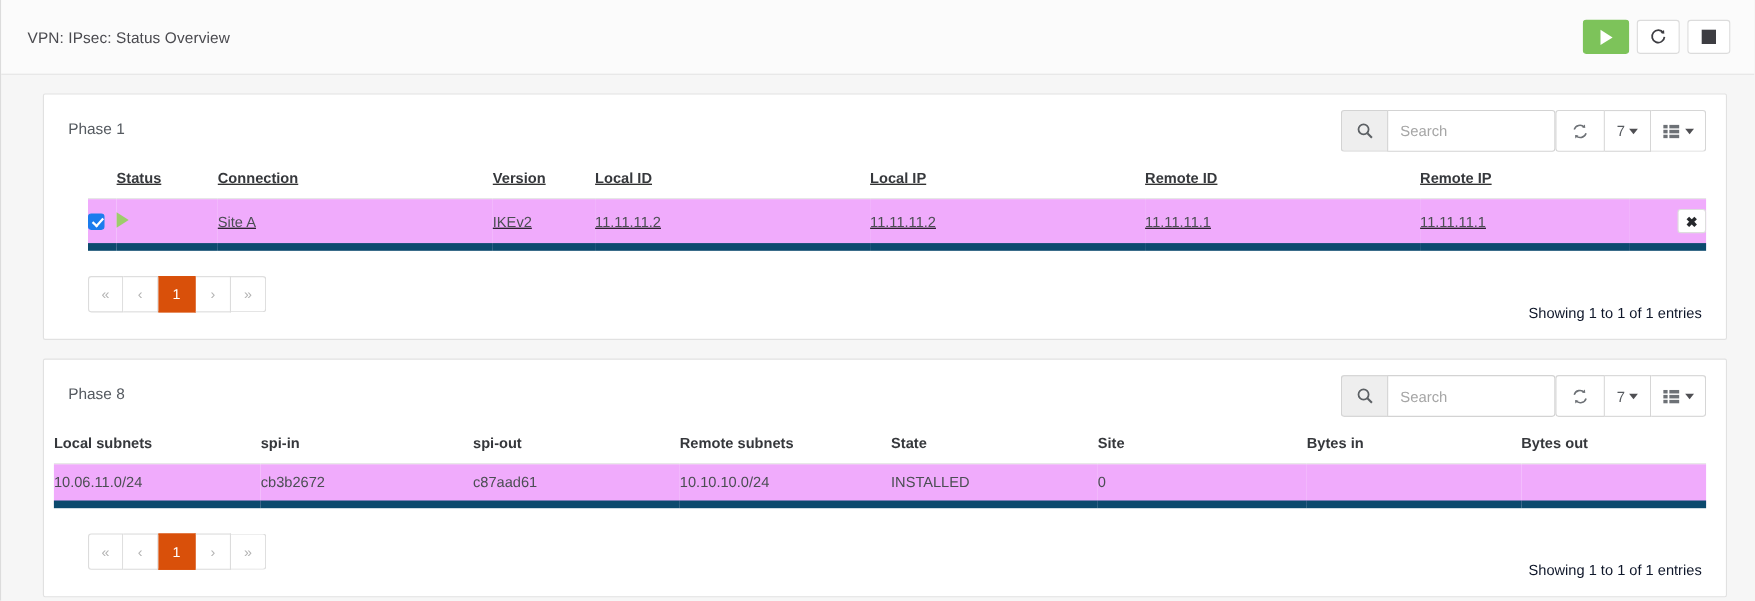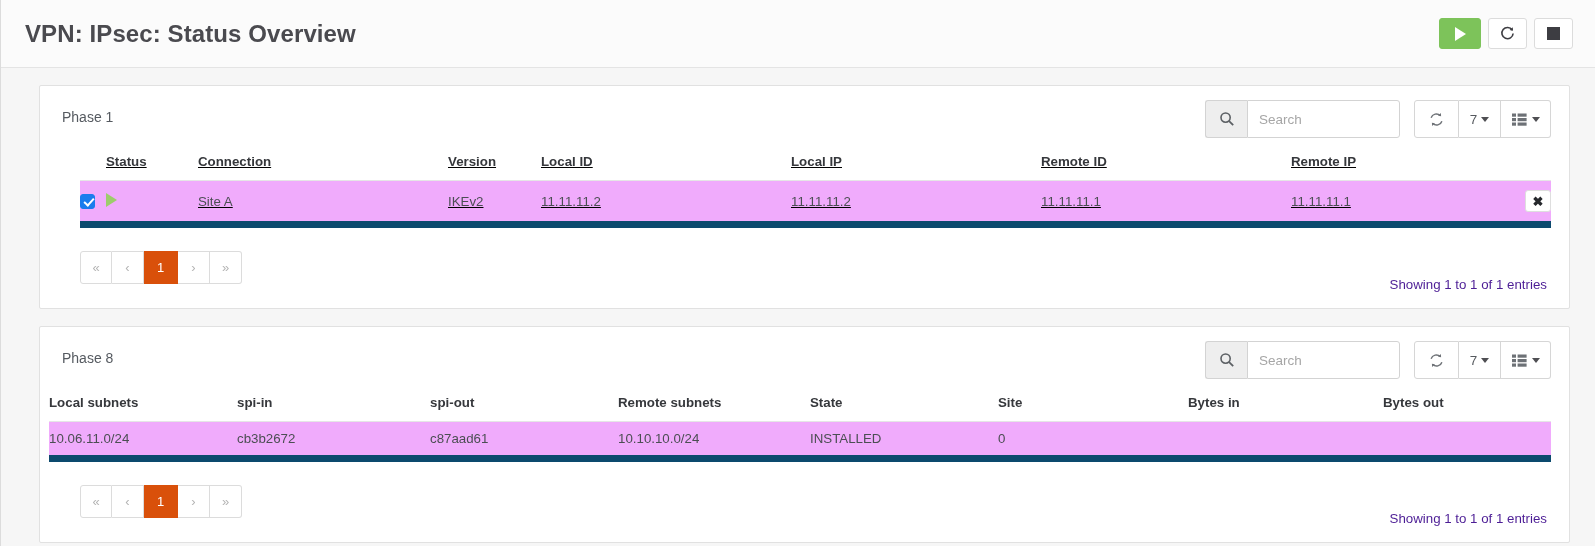--- a/index.html
+++ b/index.html
@@ -15,23 +15,23 @@
   
   .page-header {
     height: 68px;
     background: #fbfbfb;
     border-bottom: 1px solid #e4e4e4;
     display: flex;
     align-items: center;
     padding: 0 22px 0 24px;
   }
   .page-title {
-    font-size: 24px;
+    font-size: 14px;
     color: #4a4a4f;
-    font-weight: 700;
+    font-weight: 400;
     letter-spacing: .1px;
     flex: 1 1 auto;
     white-space: nowrap;
   }
   .header-actions { display: flex; gap: 7px; align-items: center; }
   .hdr-btn {
     width: 39px; height: 31px;
     border: 1px solid #dcdcdc;
     background: #fff;
     border-radius: 3px;
@@ -62,21 +62,21 @@
     align-items: flex-start;
     padding: 14px 18px 0 22px;
     min-height: 62px;
   }
   .panel-title {
     font-size: 14px;
     color: #555a60;
     padding-top: 9px;
     flex: 1 1 auto;
   }
-  .panel-tools { display: flex; align-items: center; gap: 14px; }
+  .panel-tools { display: flex; align-items: center; }
 
   .search-group { display: flex; }
   .search-addon {
     width: 42px; height: 38px;
     border: 1px solid #d3d3d3;
     border-right: none;
     background: #eeeeee;
     border-radius: 3px 0 0 3px;
     display: flex; align-items: center; justify-content: center;
   }
@@ -205,21 +205,21 @@
   .pbtn:last-child  { border-radius: 0 3px 3px 0; }
   .pbtn.active {
     background: #d9500a;
     border-color: #d9500a;
     color: #fff;
     min-width: 34px;
   }
   .entries {
     margin-left: auto;
     font-size: 13.3px;
-    color: #4c1d95;
+    color: #0f172a;
     margin-top: 35px;
   }
 </style>
 </head>
 <body>
 
 <div class="page-header">
   <div class="page-title">VPN: IPsec: Status Overview</div>
   <div class="header-actions">
     <button class="hdr-btn primary">

